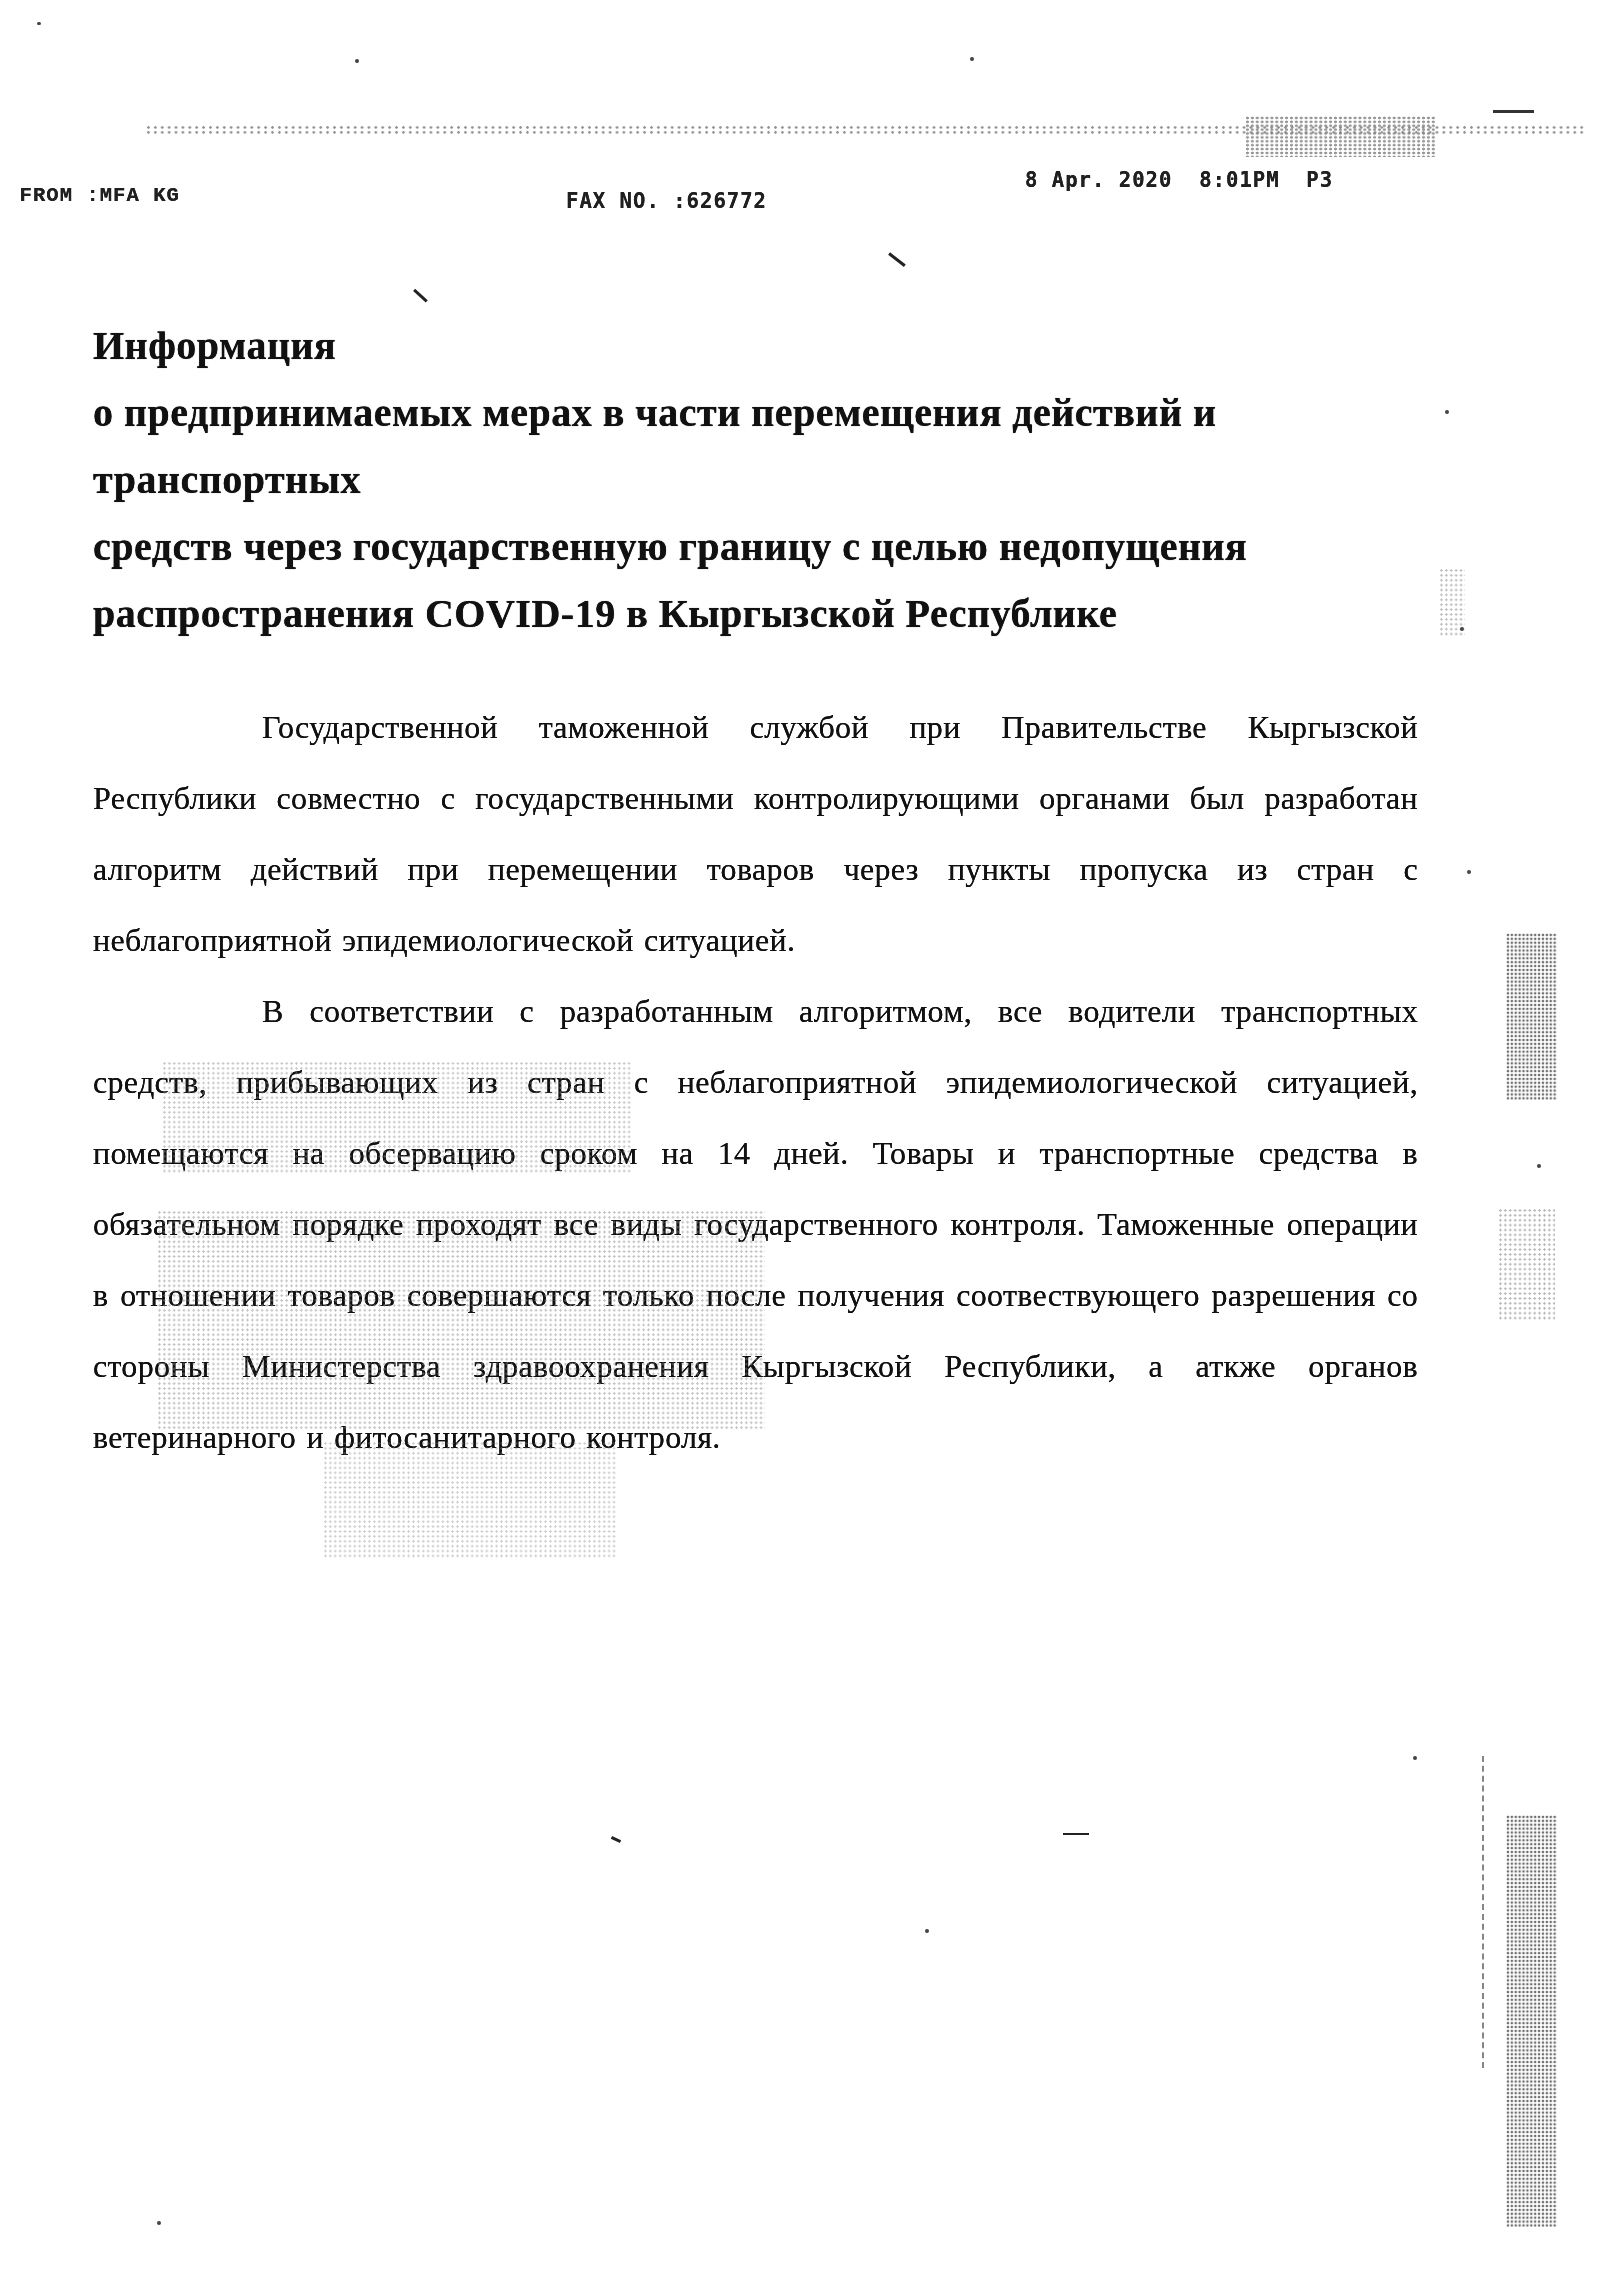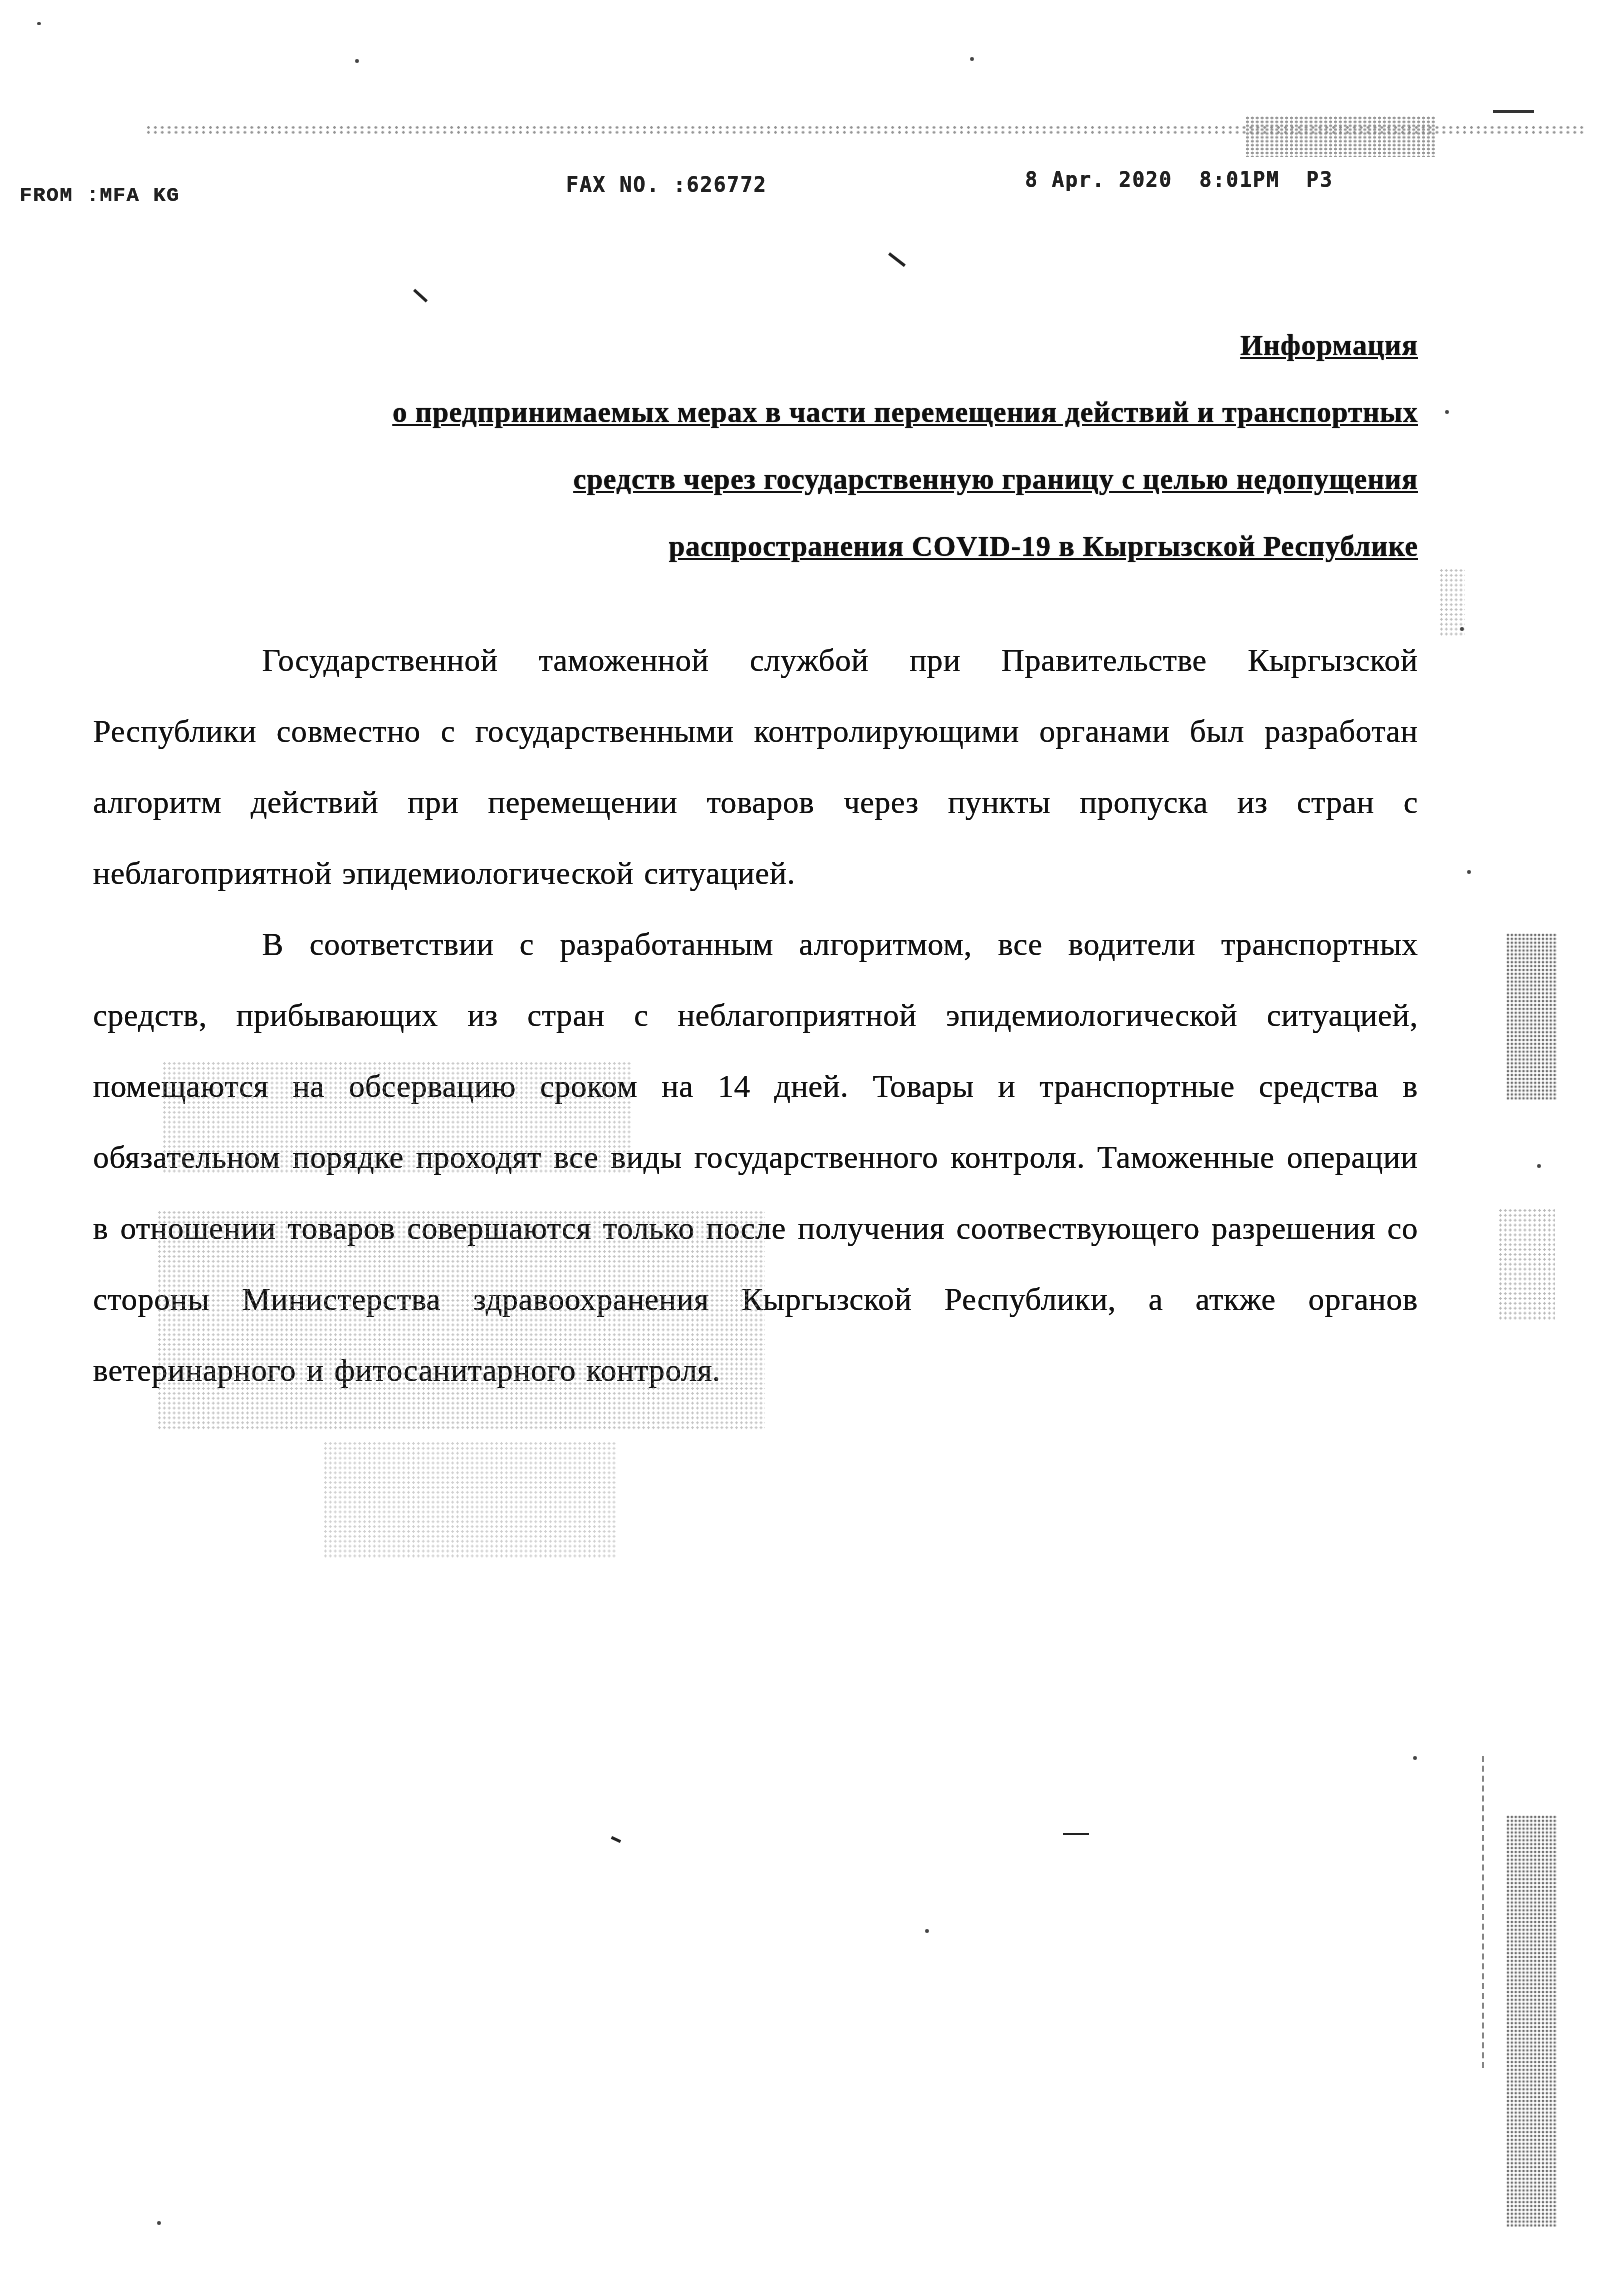--- a/index.html
+++ b/index.html
@@ -15,45 +15,44 @@
   
   .fax-header { position: absolute; top: 0; left: 0; width: 100%; height: 225px; }
   .fax-field {
     position: absolute;
     font-family: "DejaVu Sans Mono", monospace;
     font-size: 20.6px; font-weight: bold; color: #202020;
     letter-spacing: 1px; white-space: pre;
     text-shadow: 0 0 0.6px #222;
   }
   #fax-from   { left: 19.6px;   top: 184px; font-family: Liberation Mono, monospace; }
-  #fax-no     { left: 566px;  top: 173px; }
+  #fax-no     { left: 566px;  top: 189px; }
   #fax-date   { left: 1025px; top: 152px; margin-top: 16px; }
 
   
   .scan-dotline {
     position: absolute; left: 145px; top: 125px; width: 1441px; height: 8.8px;
     background-image: radial-gradient(circle, #6f6f6f 1.1px, transparent 1.5px);
     background-size: 6.9px 4.9px; opacity: 0.75;
   }
   .scan-dotline2 {
     position: absolute; left: 1245px; top: 116px; width: 191px; height: 41px;
     background-image: radial-gradient(circle, #7c7c7c 1.2px, transparent 1.6px);
     background-size: 4.9px 3.9px; opacity: 0.8;
   }
   .corner-dash { position: absolute; left: 1493px; top: 110px; width: 41px; height: 2.9px; background: #333; }
 
   
   .doc { position: absolute; left: 93px; top: 312px; width: 1325px; }
 
   .doc-title {
-    text-align: right; font-weight: bold;
-    font-size: 29px; line-height: 67px;
+    text-align: left; font-weight: bold;
+    font-size: 40px; line-height: 67px;
     letter-spacing: 0.5px;
     text-shadow: 0 0 0.7px #000;
-    text-decoration: underline;
   }
   .doc-title .t-line { min-height: 67px; }
   .doc-body { margin-top: 45px; }
   .doc-body p {
     margin: 0;
     font-size: 32px; line-height: 71px;
     text-align: justify;
     text-indent: 169px;
     letter-spacing: 0.3px;
     word-spacing: 2px;

